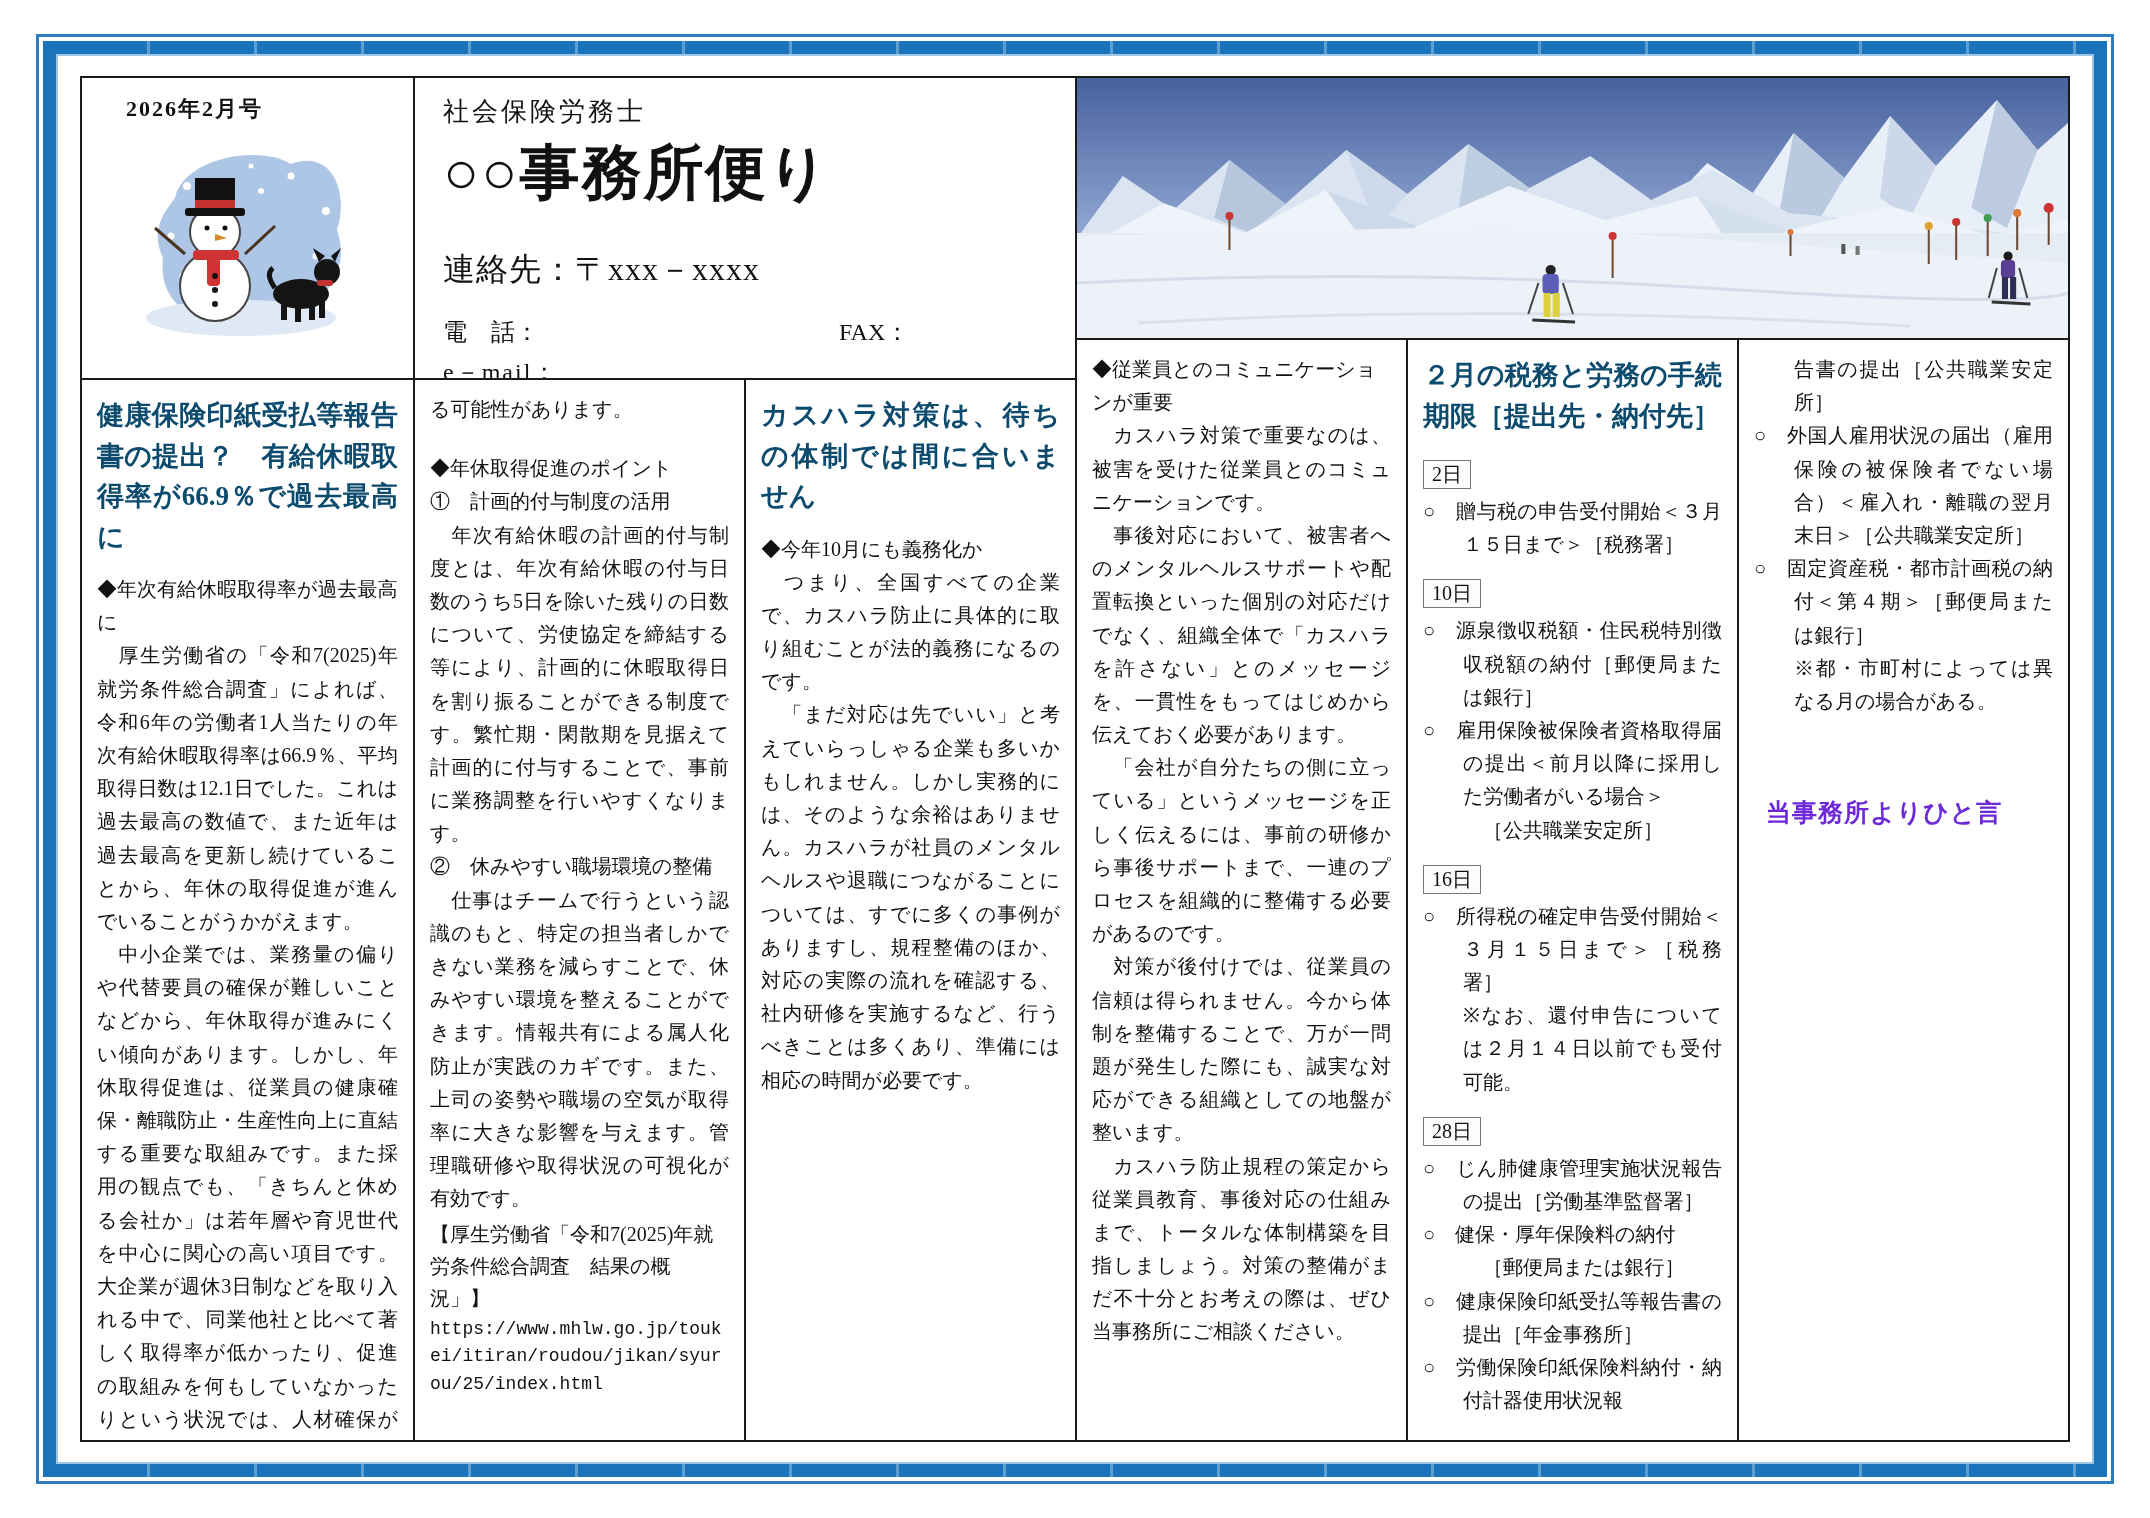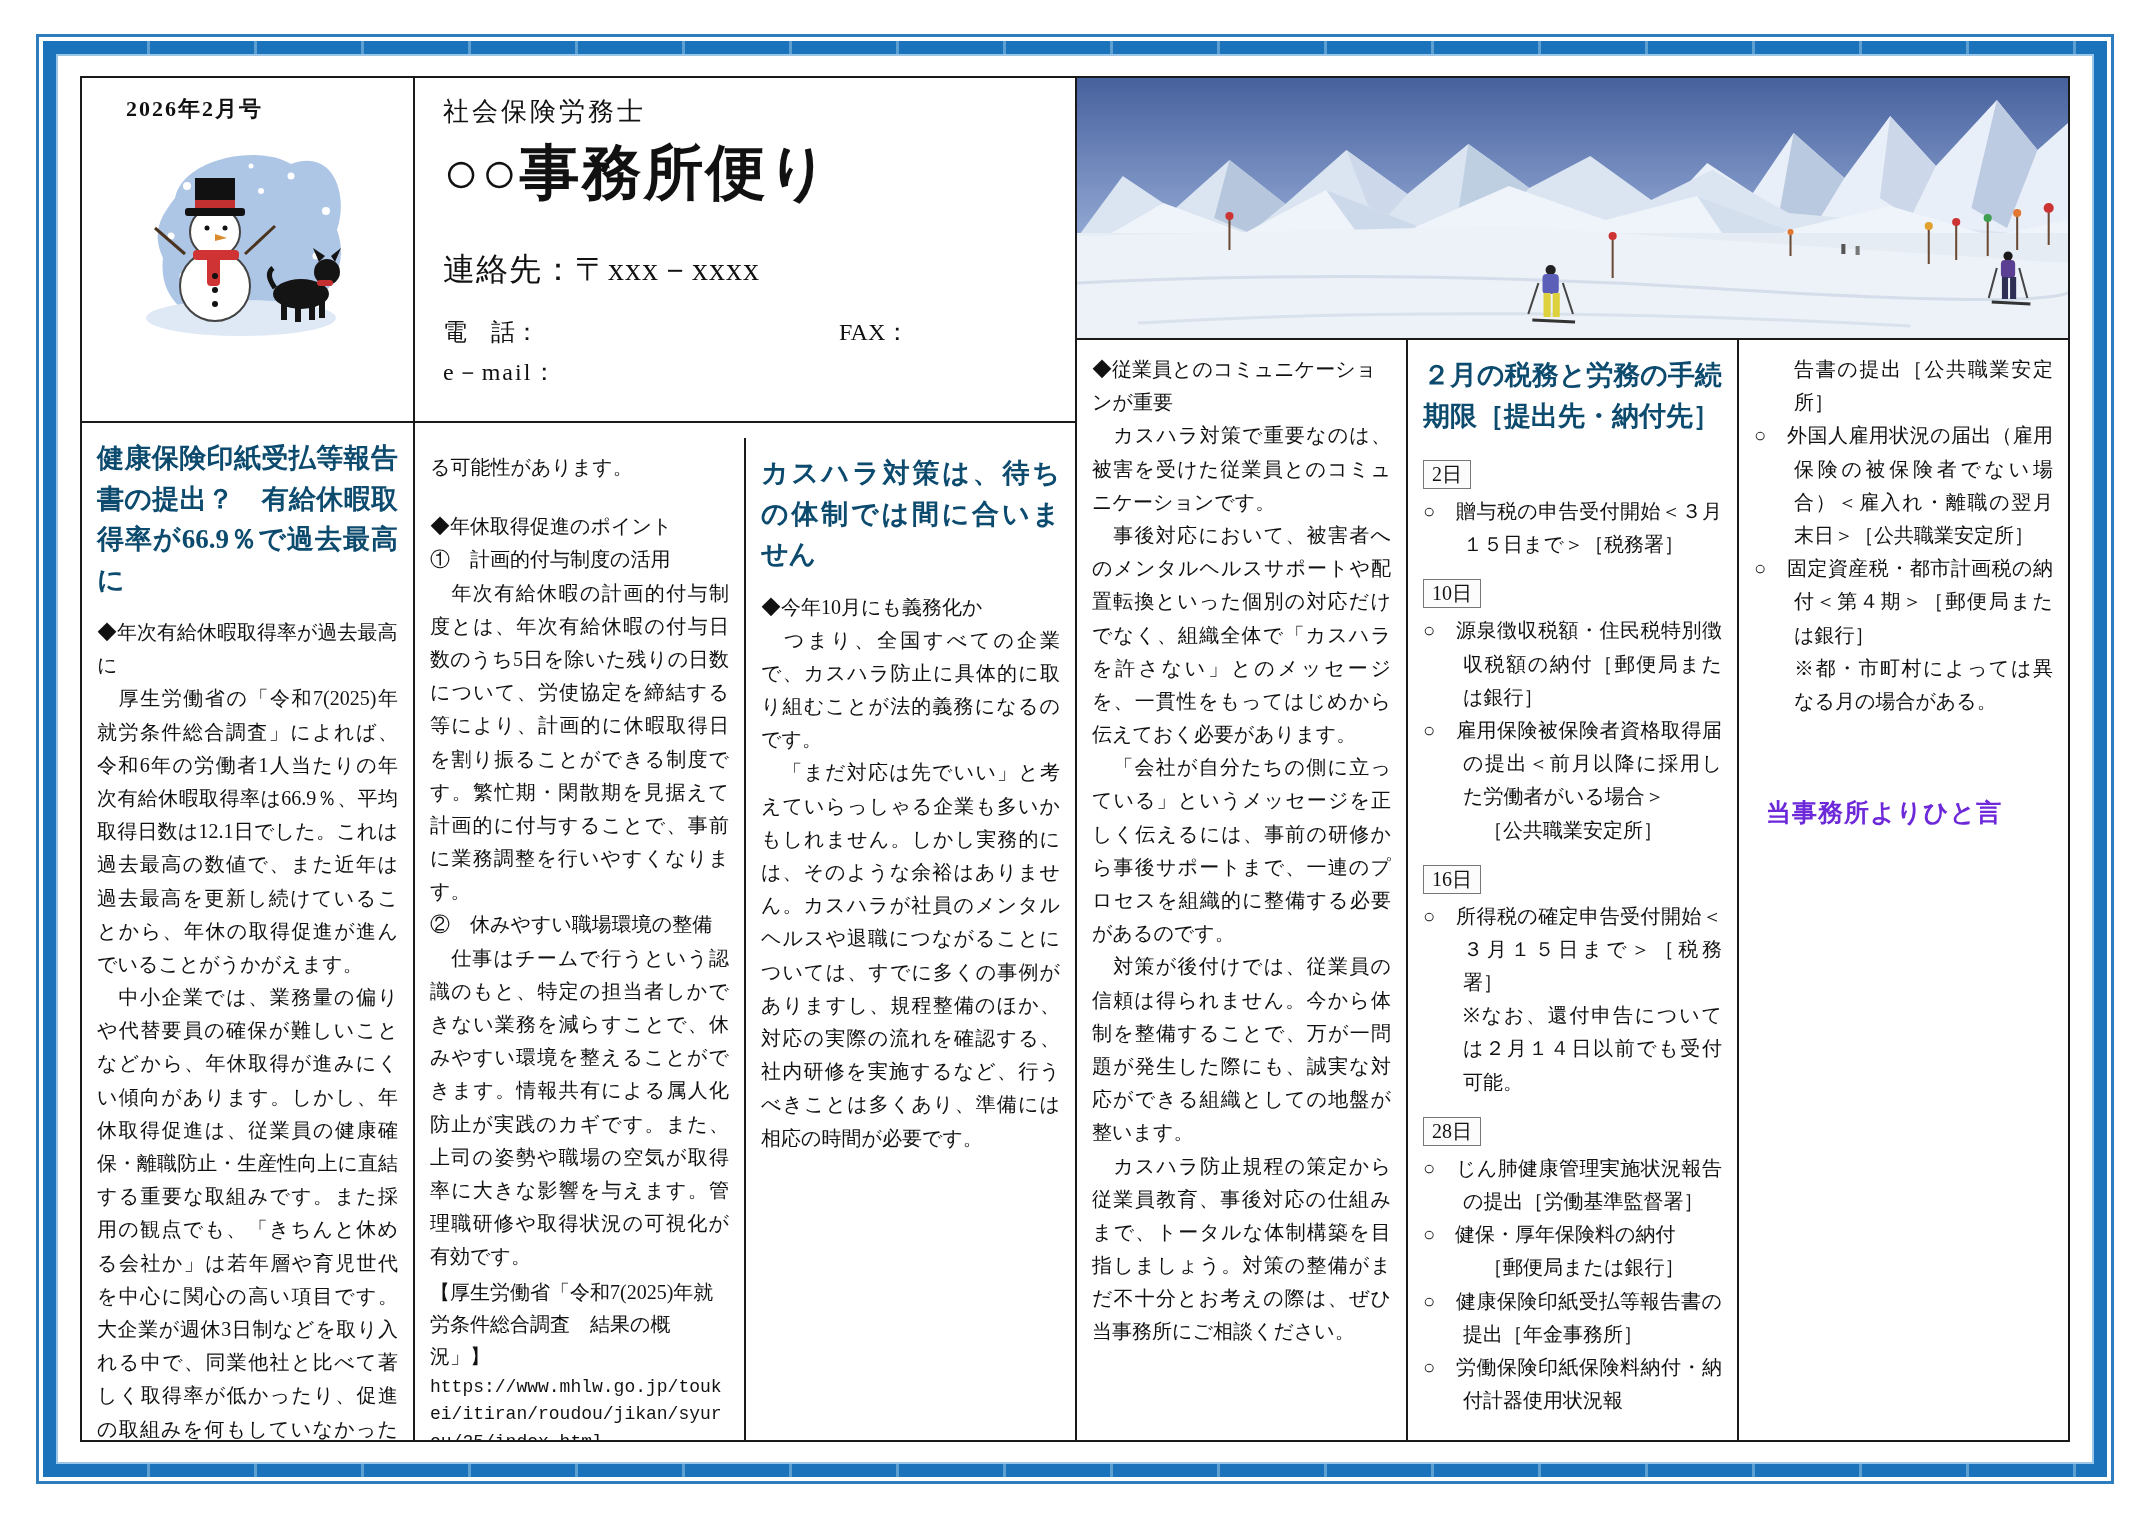--- a/index.html
+++ b/index.html
@@ -5,23 +5,23 @@
   * { box-sizing: border-box; margin: 0; padding: 0; }
   html,body { width: 2150px; height: 1518px; background: #ffffff;
     font-family: "Liberation Serif", serif; color: #111; }
   .page { width: 2150px; height: 1518px; padding: 34px 36px; }
   .f1 { height: 100%; border: 3px solid #2c7cbe; padding: 4px; }
   .f2 { height: 100%; padding: 13px;
     background: repeating-linear-gradient(90deg, #1b74bb 0 104px, #5e9fd2 104px 107px); }
   .f3 { height: 100%; background: #fff; border: 2px solid #9cc6e8; padding: 20px 22px; }
   .content { height: 100%; border: 2px solid #1a1a1a; display: flex; background: #fff; }
   .secA { width: 16.666%; display: flex; flex-direction: column; }
-  .secB { width: 33.333%; border-left: 2px solid #1a1a1a; display: flex; flex-direction: column; gap: 15px; }
+  .secB { width: 33.333%; border-left: 2px solid #1a1a1a; display: flex; flex-direction: column; }
   .secC { width: 50%; border-left: 2px solid #1a1a1a; display: flex; flex-direction: column; }
-  .headerA, .headerB { height: 345px; border-bottom: 2px solid #1a1a1a; overflow: hidden; }
+  .headerA, .headerB { height: 302px; border-bottom: 2px solid #1a1a1a; overflow: hidden; }
   .headerC { height: 262px; border-bottom: 2px solid #1a1a1a; overflow: hidden; }
   .bodyRow { flex: 1; display: flex; min-height: 0; }
   .col { flex: 1; padding: 13px 15px; overflow: hidden; }
   .bl { border-left: 2px solid #1a1a1a; }
   .bodyA { flex: 1; padding: 13px 15px; overflow: hidden; }
 
   .issue { font-weight: bold; font-size: 22px; padding: 16px 0 0 44px; letter-spacing: 2px; }
   .snow-wrap { display: flex; justify-content: center; margin-top: 12px; }
 
   .headerB { padding: 16px 0 0 28px; }

